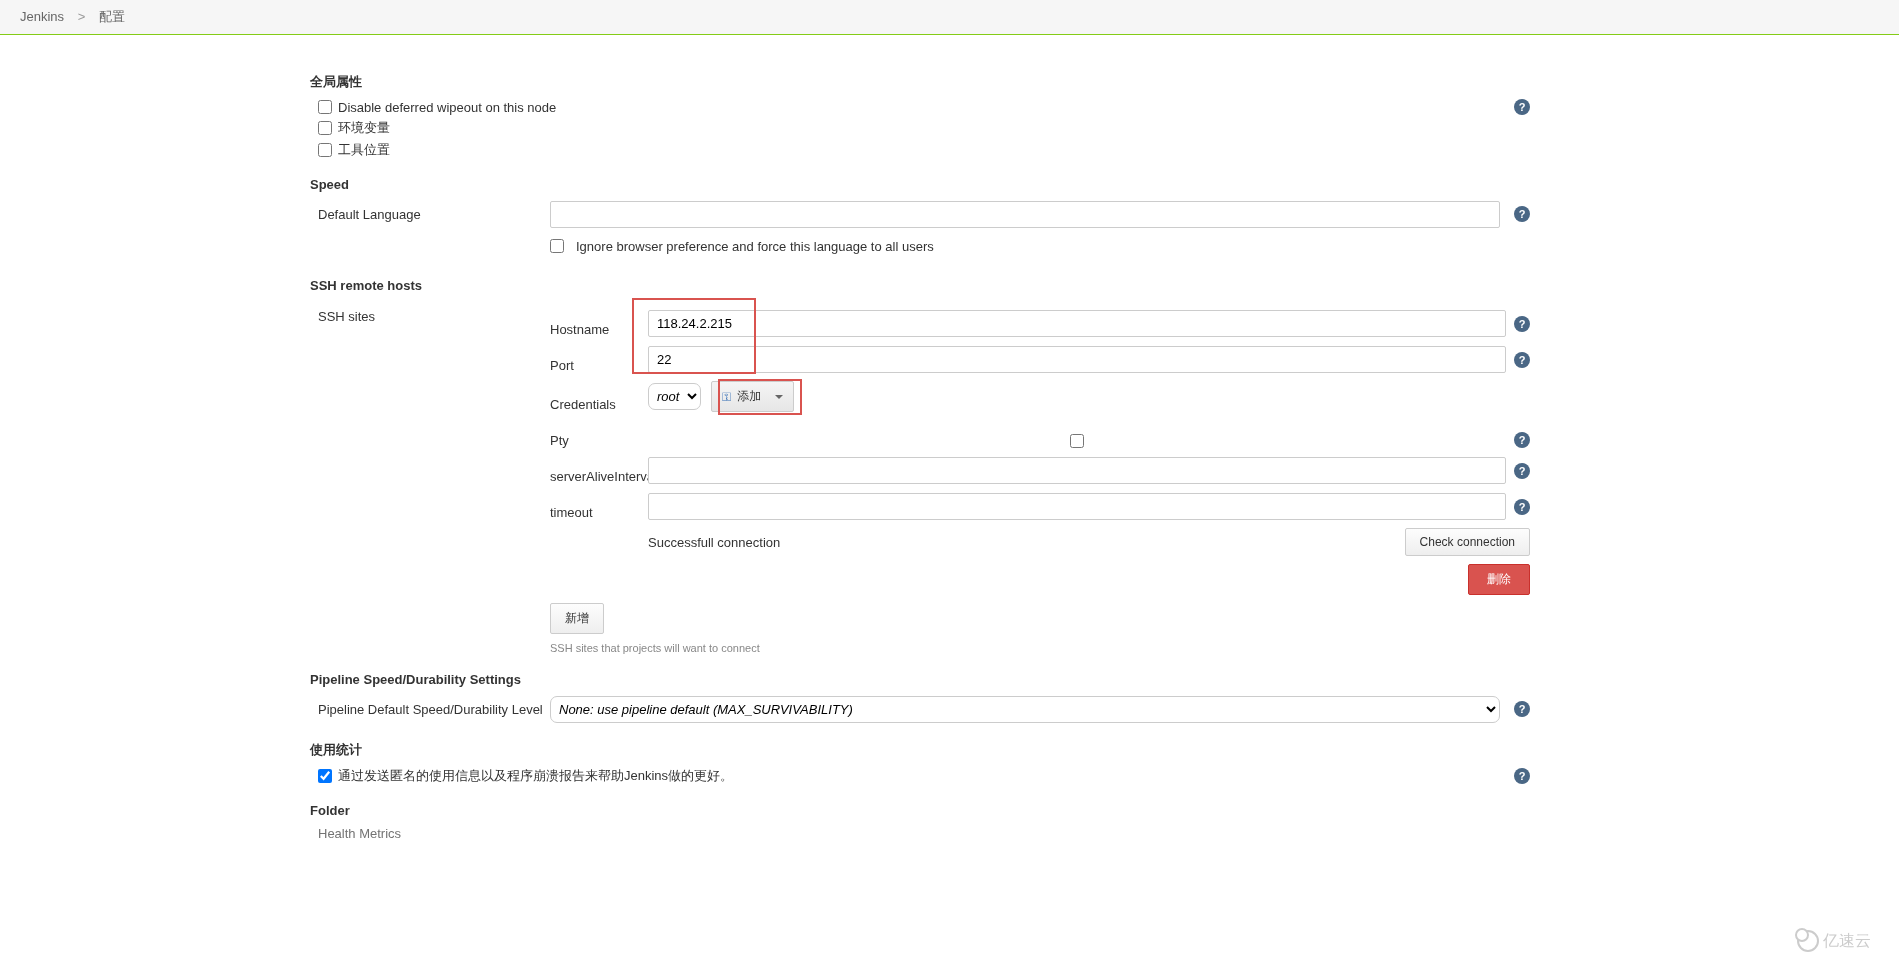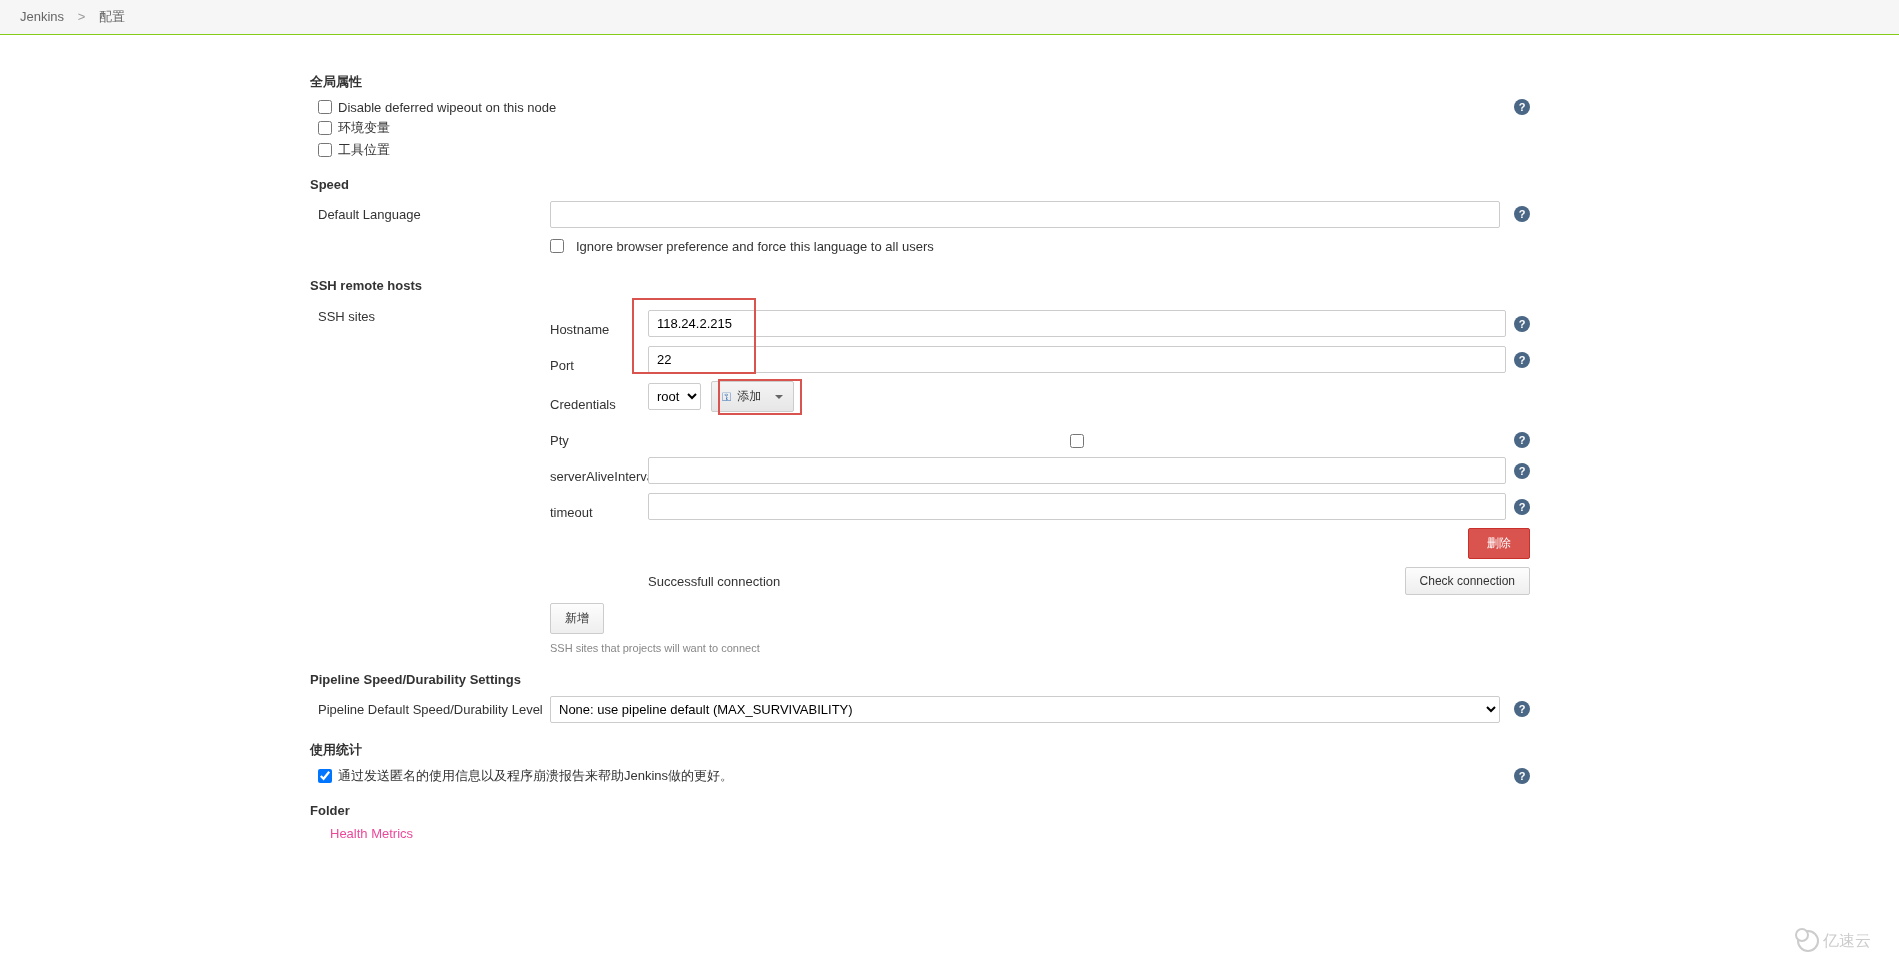--- a/index.html
+++ b/index.html
@@ -59,22 +59,23 @@
     }
     input[type="checkbox"] {
       margin-right: 6px;
       width: 14px;
       height: 14px;
     }
     select {
       border: 1px solid #ccc;
       padding: 4px 4px;
       font-size: 13px;
-      border-radius: 2px;
+      border-radius: 7px;
       background: #fff;
+      font-style: italic;
     }
     .checkbox-row {
       display: flex;
       align-items: center;
       margin: 4px 0 4px 8px;
     }
     .help-icon {
       width: 16px; height: 16px;
       border-radius: 50%;
       background: #4a6785;
@@ -193,21 +194,21 @@
       width: 22px; height: 22px;
       border: 2px solid #ccc;
       border-radius: 50%;
       position: relative;
     }
     .wm-icon::after {
       content:""; position:absolute;
       width:10px;height:10px;border:2px solid #ccc;border-radius:50%;
       left:-4px;top:-4px;background:#fff;
     }
-    .hm-label { color: #ec4899; margin-left: 20px; margin-top: 4px; }
+    .hm-label { color: #737373; margin-left: 8px; margin-top: 4px; }
   </style>
 </head>
 <body>
 
 <div class="breadcrumb">
   <a href="#">Jenkins</a>
   <span class="sep">&gt;</span>
   <a href="#">配置</a>
 </div>
 
@@ -297,30 +298,30 @@
       </div>
 
       <div class="ssh-row">
         <div class="ssh-label-col">timeout</div>
         <div class="ssh-input-col">
           <div class="input-wrap"><input type="text" value="" style=""></div>
           <span class="help-icon">?</span>
         </div>
       </div>
 
-      <div class="ssh-row" style="justify-content:flex-end">
-        <button class="btn btn-delete">删除</button>
-      </div>
-
       <div class="ssh-row">
         <div class="ssh-label-col"></div>
         <div class="ssh-input-col" style="justify-content:space-between">
           <span class="status-text">Successfull connection</span>
           <button class="btn">Check connection</button>
         </div>
+      </div>
+
+      <div class="ssh-row" style="justify-content:flex-end">
+        <button class="btn btn-delete">删除</button>
       </div>
 
       <div class="ssh-row">
         <button class="btn">新增</button>
       </div>
       <div class="desc-text">SSH sites that projects will want to connect</div>
 
       <div class="red-box" style="left:82px;top:-3px;width:124px;height:76px;"></div>
       <div class="red-box" style="left:168px;top:78px;width:84px;height:36px;"></div>
     </div>

